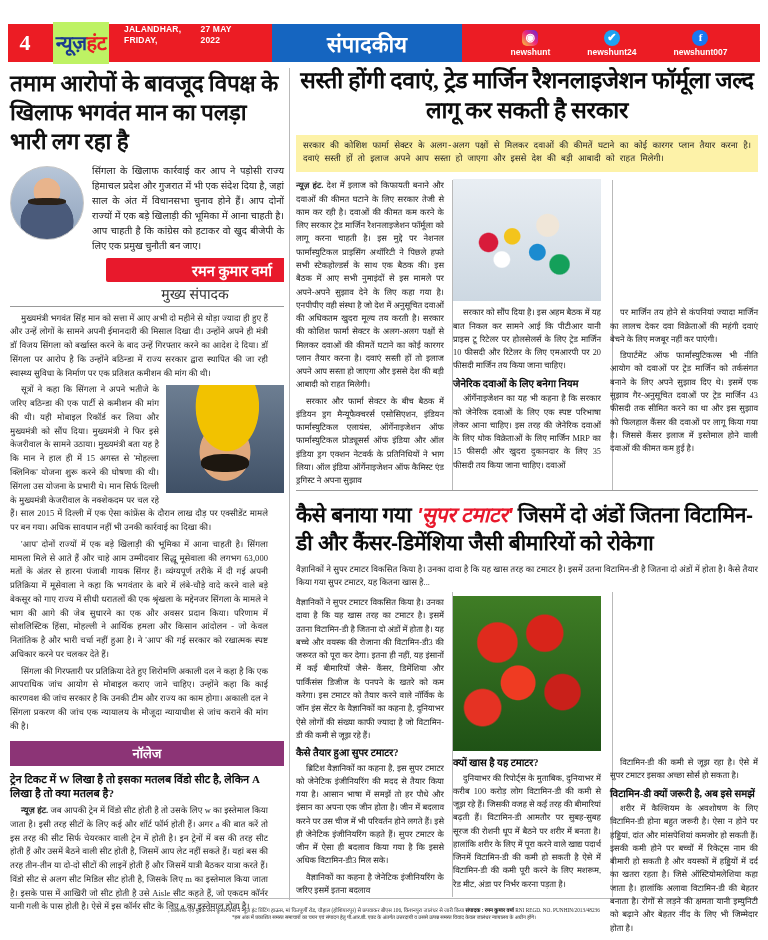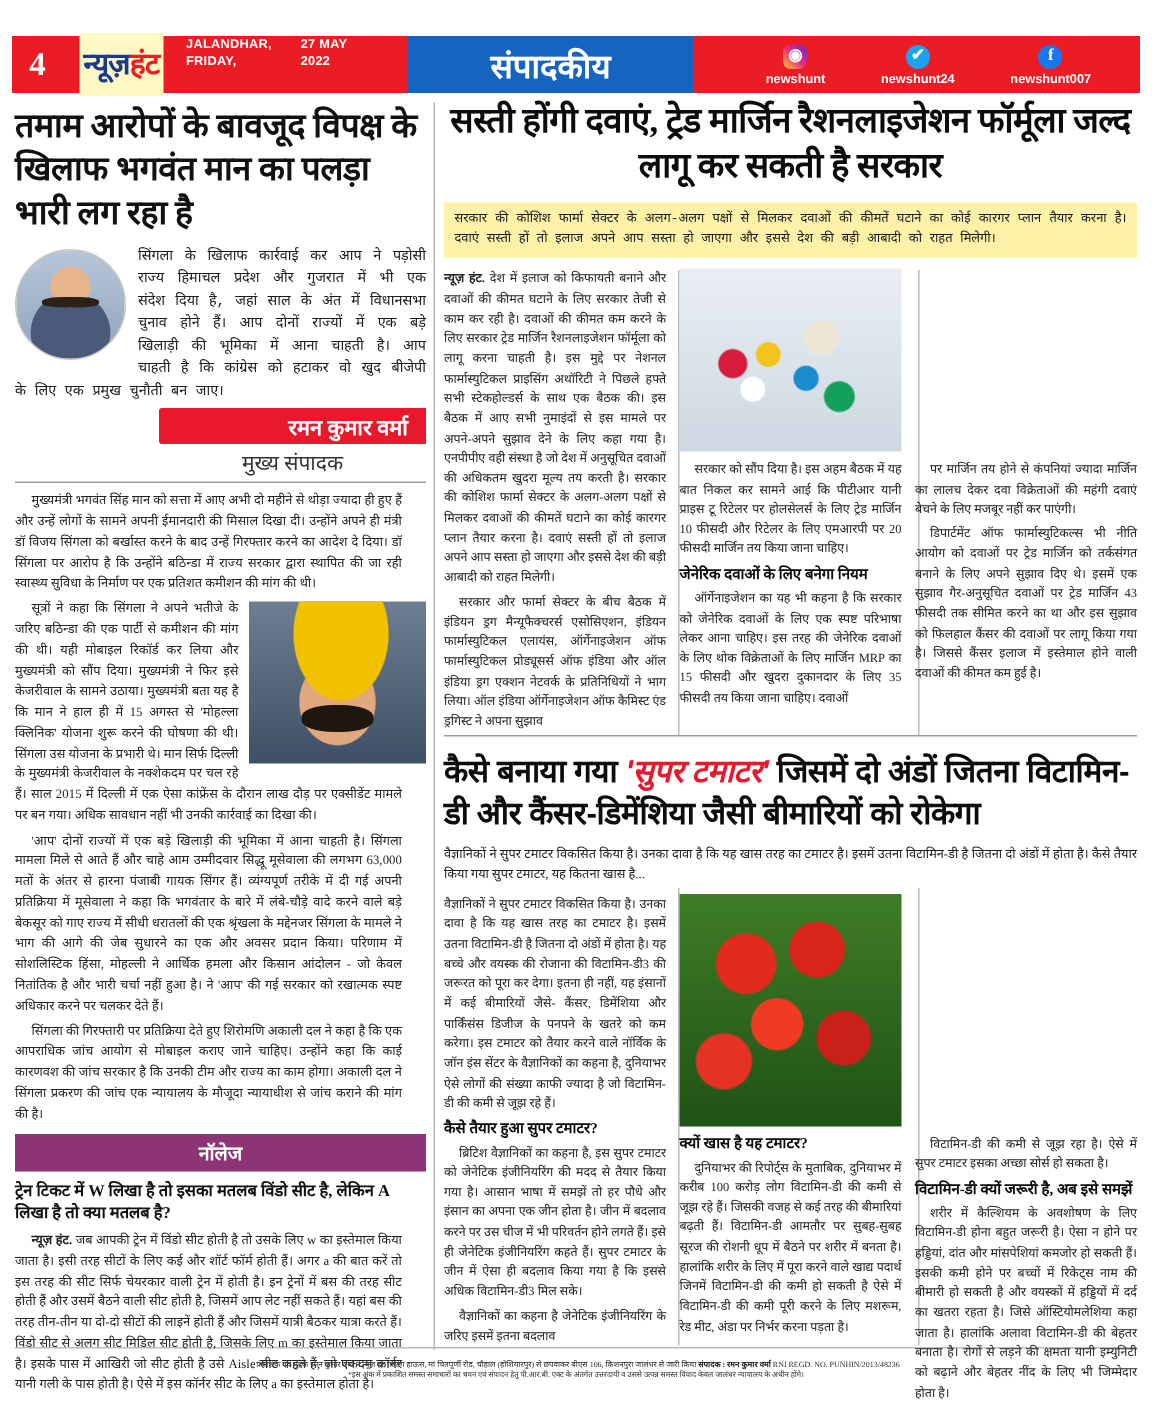--- a/index.html
+++ b/index.html
@@ -38,21 +38,21 @@
     padding: 0 6px;
     min-width: 78px;
   }
   .brand-txt {
     color: #1a3a8f;
     font-size: 20px;
     font-weight: bold;
     letter-spacing: -0.5px;
     font-family: "Liberation Sans", sans-serif;
     line-height: 1;
-    background: #fef9c3;
+    background: #bef264;
     padding: 11px 3px;
     display: inline-block;
   }
   .brand-txt .hunt { color: #ec1c24; }
   .dateblock {
     display: flex; flex-direction: row; justify-content: center;
     padding-left: 4px;
     color: #fff;
     font-size: 8.5px;
     font-weight: bold;
@@ -120,21 +120,21 @@
   .edit-headline {
     font-family: "Liberation Serif", serif;
     font-size: 22.5px;
     font-weight: bold;
     line-height: 1.28;
     color: #111;
     letter-spacing: -0.2px;
   }
   .edit-intro {
     margin-top: 8px;
-    font-family: Liberation Mono, monospace;
+    font-family: Liberation Serif, serif;
     font-size: 9.6px;
     line-height: 1.55;
     text-align: justify;
     color: #1b1b1b;
   }
   .author-photo {
     float: left;
     width: 74px; height: 74px;
     border-radius: 50%;
     margin: 2px 8px 2px 0;

